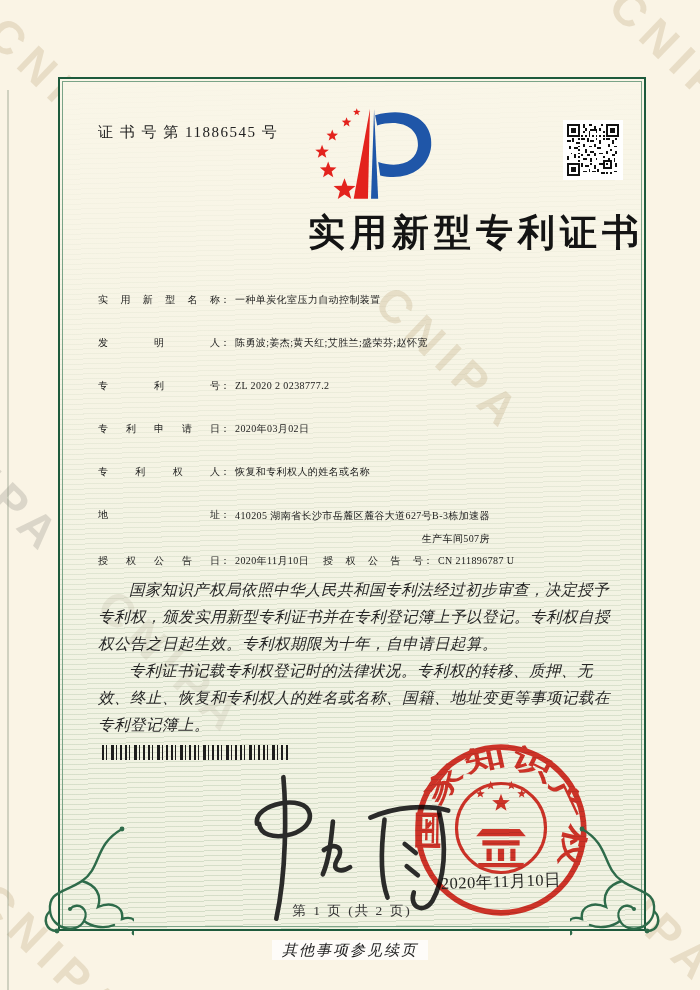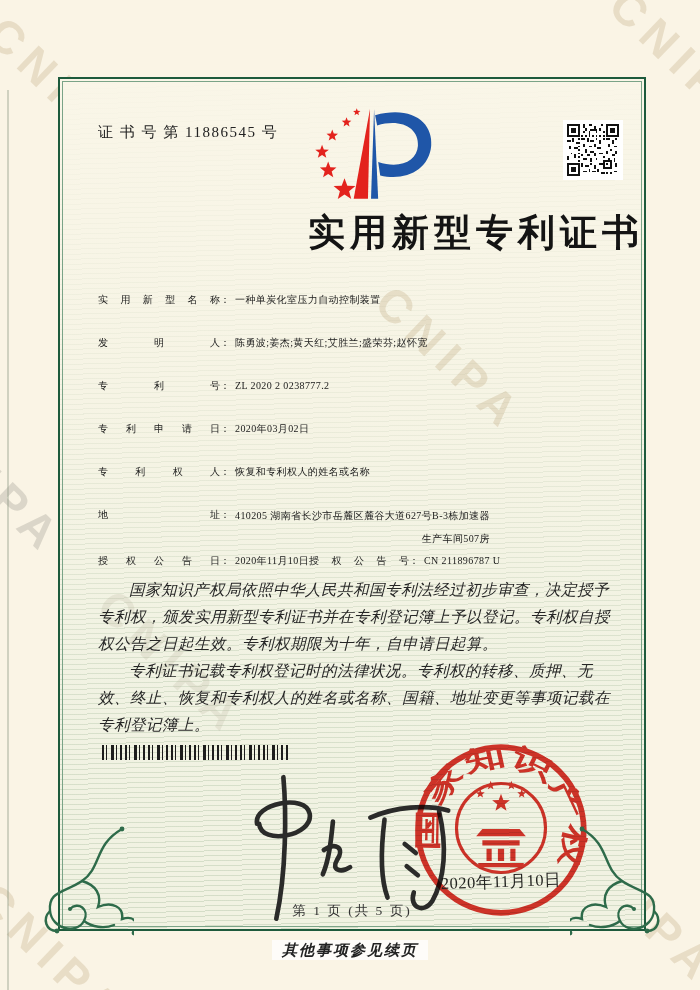--- a/index.html
+++ b/index.html
@@ -41,21 +41,21 @@
   }
   
   .fields{position:absolute;left:38px;top:210px;right:18px;z-index:2;font-size:10px;color:#1b1b1b;}
   .row{margin-bottom:22px;line-height:21px;white-space:nowrap;}
   .f-label{display:inline-block;width:122px;text-align:justify;text-align-last:justify;vertical-align:top;}
   .f-label.narrow{width:100px;}
   .colon{display:inline-block;margin-right:5px;vertical-align:top;}
   .f-value{display:inline-block;vertical-align:top;letter-spacing:0.4px;}
   .row-address{margin-bottom:0;}
   .row-address .f-value span{display:block;line-height:23px;text-align:right;}
-  .pair2{}
+  .pair2{margin-left:14px;}
   
   .body-text{
     position:absolute;left:38px;top:497px;width:520px;z-index:2;
     font-size:15.5px;line-height:27px;font-style:italic;color:#262626;letter-spacing:0.5px;
   }
   .body-text p{margin:0;text-indent:2em;}
   
   .barcode{
     position:absolute;left:42px;top:666px;width:188px;height:15px;z-index:2;
     background:repeating-linear-gradient(90deg,
@@ -78,21 +78,21 @@
     font-size:16.5px;color:#131313;letter-spacing:0.5px;transform:rotate(-2deg);
   }
   .page-no{position:absolute;left:0;width:100%;top:823px;text-align:center;font-size:13.5px;letter-spacing:2px;color:#333;z-index:2;}
   .flourish{position:absolute;width:92px;height:116px;z-index:3;}
   .flourish.bl{left:-18px;top:746px;}
   .flourish.br{right:-18px;top:746px;transform:scaleX(-1);}
   .continuation{
     position:absolute;top:941px;left:0;width:100%;text-align:center;z-index:2;
     font-size:15px;font-style:italic;letter-spacing:2px;color:#222;
   }
-  .continuation span{background:rgba(255,255,255,0.75);padding:2px 10px;font-weight:bold;}
+  .continuation span{background:rgba(255,255,255,0.75);padding:2px 10px;}
 </style>
 </head>
 <body>
 
 <div class="page">
 
   <span class="wm" style="left:14px;top:6px;">CNIPA</span>
   <span class="wm gray" style="left:-58px;top:398px;">CNIPA</span>
   <span class="wm" style="left:636px;top:-22px;">CNIPA</span>
   <span class="wm" style="left:4px;top:872px;">CNIPA</span>
@@ -245,17 +245,17 @@
         <path d="M42 96 C 50 102, 62 104, 72 100"></path>
       </g>
       <g fill="#2e6b4a">
         <circle cx="80" cy="4" r="2.4"></circle>
           <circle cx="15" cy="106" r="2.4"></circle>
           <circle cx="92" cy="108" r="2.4"></circle>
           <circle cx="28" cy="84" r="2"></circle>
       </g>
     </svg>
 
-    <div class="page-no">第 1 页 (共 5 页)</div>
+    <div class="page-no">第 1 页 (共 2 页)</div>
   </div>
 
   <div class="continuation"><span>其他事项参见续页</span></div>
 </div>
 
 </body></html>

